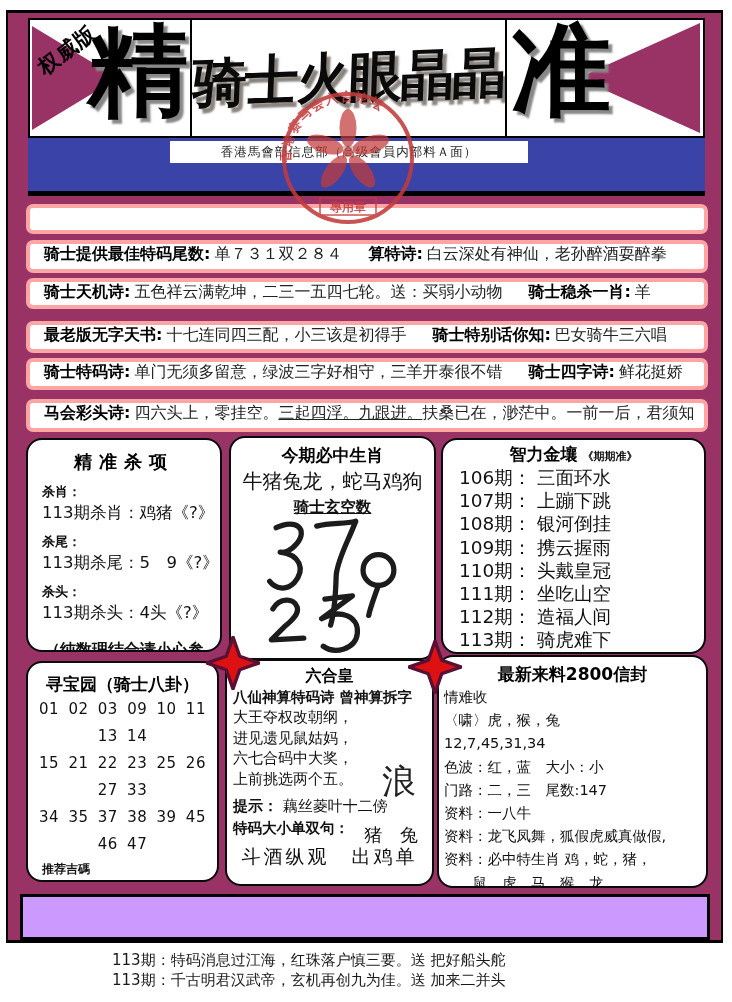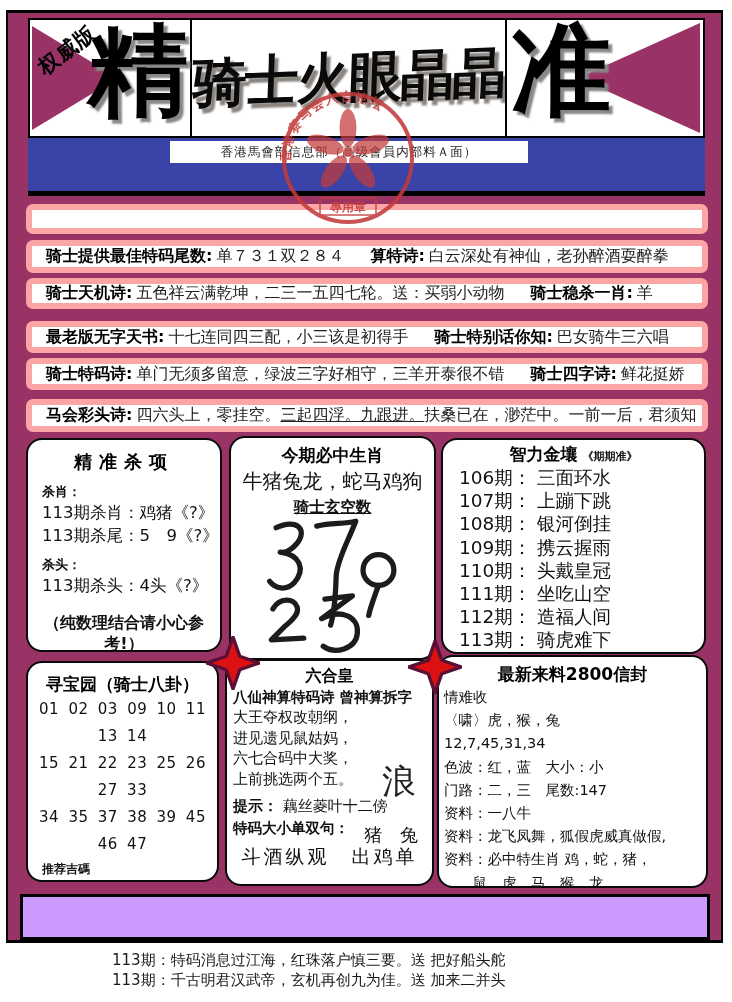--- a/index.html
+++ b/index.html
@@ -55,22 +55,22 @@
   }
   .subtitle-box {
     position:absolute; left:170px; top:141px; width:358px; height:22px;
     background:#fff; z-index:3; text-align:center; font-size:12.5px; line-height:22px;
     letter-spacing:1px; color:#222;
   }
   .stamp { position:absolute; left:262px; top:76px; width:172px; height:166px; z-index:4; opacity:.88; pointer-events:none; }
   
   .bar {
     position:absolute; left:26px; width:682px; background:#fff;
-    border:6px solid #fca5a5; border-radius:7px; z-index:2;
-    display:flex; align-items:center; padding:0 14px; white-space:nowrap;
+    border:4px solid #fca5a5; border-radius:7px; z-index:2;
+    display:flex; align-items:flex-start; padding:0 14px; white-space:nowrap;
     font-size:16px; color:#222; overflow:hidden;
   }
   .bar span.b { font-weight:bold; color:#000; margin-right:4px; }
   .bar span.gap { margin-left:26px; }
   .bar span.u { text-decoration:underline; }
   
   .panel {
     position:absolute; background:#fff; border:2px solid #0a0a0a; border-radius:16px;
     z-index:2; overflow:hidden;
   }
@@ -214,20 +214,21 @@
     </div>
 
   <div class="panel" id="kill">
     <div class="p-title">精准杀项</div>
     <div id="kill-items">
         <div class="kitem">
           <div class="klabel">杀肖：</div>
           <div class="kvalue">113期杀肖：鸡猪《?》</div>
         </div>
         <div class="kitem">
+          <div class="klabel">杀尾：</div>
           <div class="kvalue">113期杀尾：5　9《?》</div>
         </div>
         <div class="kitem">
           <div class="klabel">杀头：</div>
           <div class="kvalue">113期杀头：4头《?》</div>
         </div>
       </div>
     <div class="knote">（纯数理结合请小心参考!）</div>
   </div>
 

